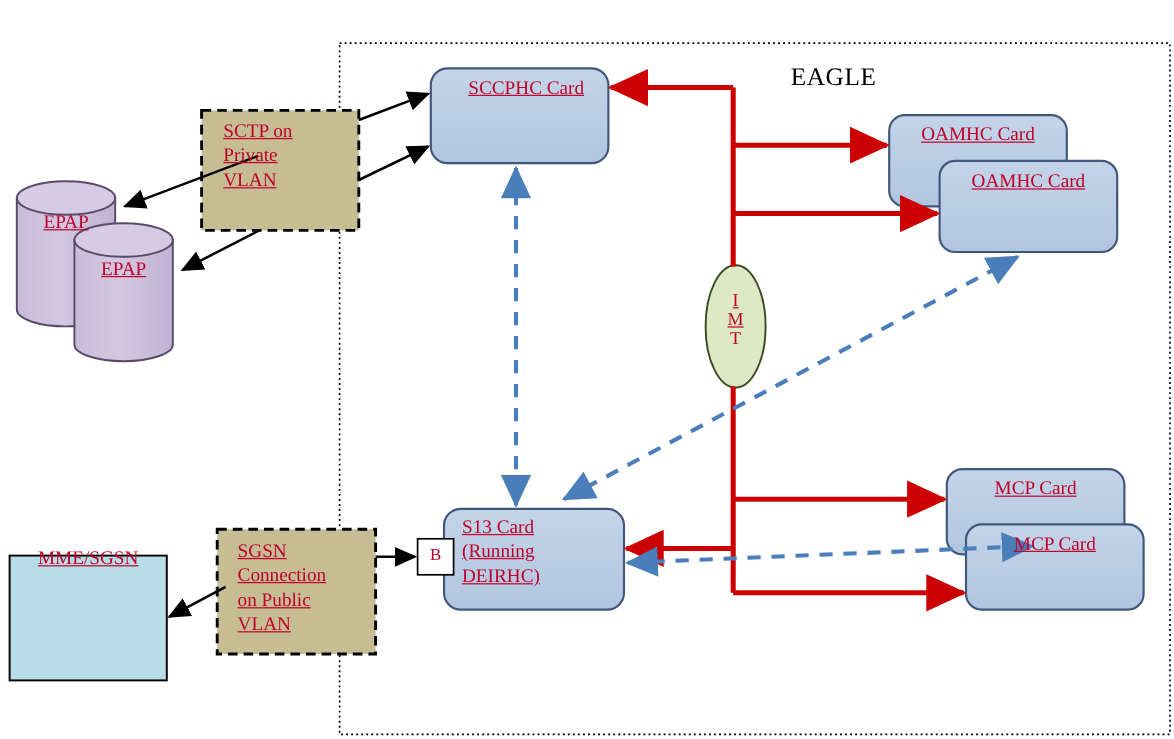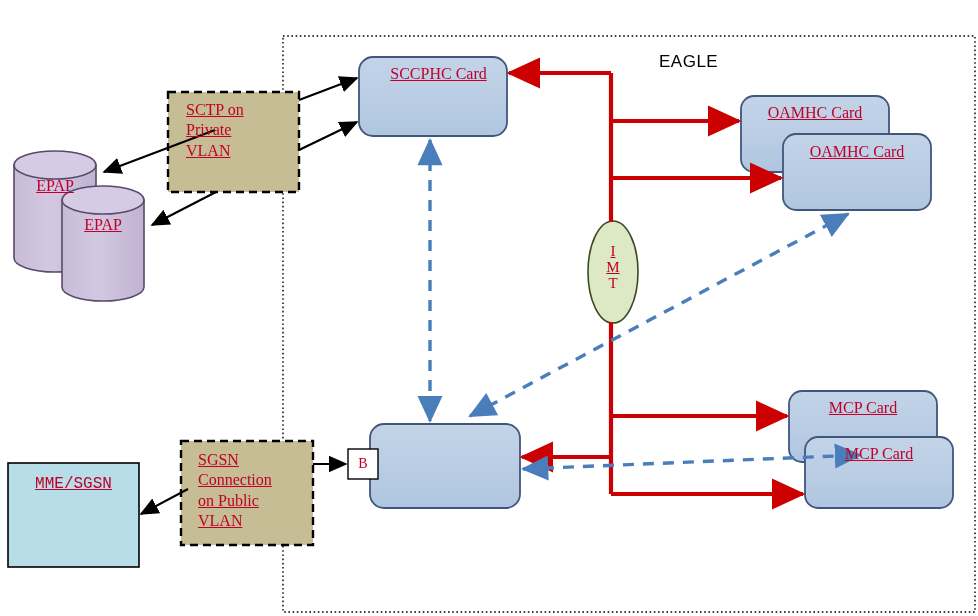--- a/index.html
+++ b/index.html
@@ -37,22 +37,22 @@
     text-decoration: underline;
     text-align: center;
     white-space: pre-line;
     pointer-events: none;
   }
   .label-left { text-align: left; }
   .eagle-label {
     position: absolute;
     z-index: 3;
     color: #000000;
-    font-family: Liberation Sans, sans-serif;
-    font-size: 17px;
+    font-family: Liberation Serif, serif;
+    font-size: 21px;
     text-decoration: none;
     letter-spacing: 0.5px;
   }
   .imt-label {
     position: absolute;
     z-index: 3;
     color: #c00028;
     font-family: "Liberation Serif", "DejaVu Serif", serif;
     font-size: 15px;
     line-height: 1.06;
@@ -188,32 +188,35 @@
 
   <div class="node-label label-left" style="left:186px; top:100px; width:110px;">SCTP on
 Private
 VLAN</div>
 
   <div class="node-label label-left" style="left:198px; top:450px; width:112px;">SGSN
 Connection
 on Public
 VLAN</div>
 
-  <div class="node-label" style="left:12px; top:474px; width:123px;font-family:Liberation Mono, monospace;">MME/SGSN</div>
+  <div class="node-label" style="left:12px; top:456px; width:123px;">MME/SGSN</div>
 
   <div class="node-label" style="left:361px; top:64px; width:155px;">SCCPHC Card</div>
 
   <div class="node-label" style="left:743px; top:103px; width:144px;">OAMHC Card</div>
 
   <div class="node-label" style="left:785px; top:142px; width:144px;">OAMHC Card</div>
 
   <div class="node-label" style="left:791px; top:398px; width:144px;">MCP Card</div>
 
   <div class="node-label" style="left:807px; top:444px; width:144px;">MCP Card</div>
 
+  <div class="node-label label-left" style="left:385px; top:430px; width:132px;">S13 Card
+(Running
+DEIRHC)</div>
 
   <div class="imt-label" style="left:591px; top:244px;">
     <span class="u">I</span>
     <span class="u">M</span>
     <span>T</span>
   </div>
 
   <div class="b-label" style="left:349px; top:456px;">B</div>
 
 </div>

